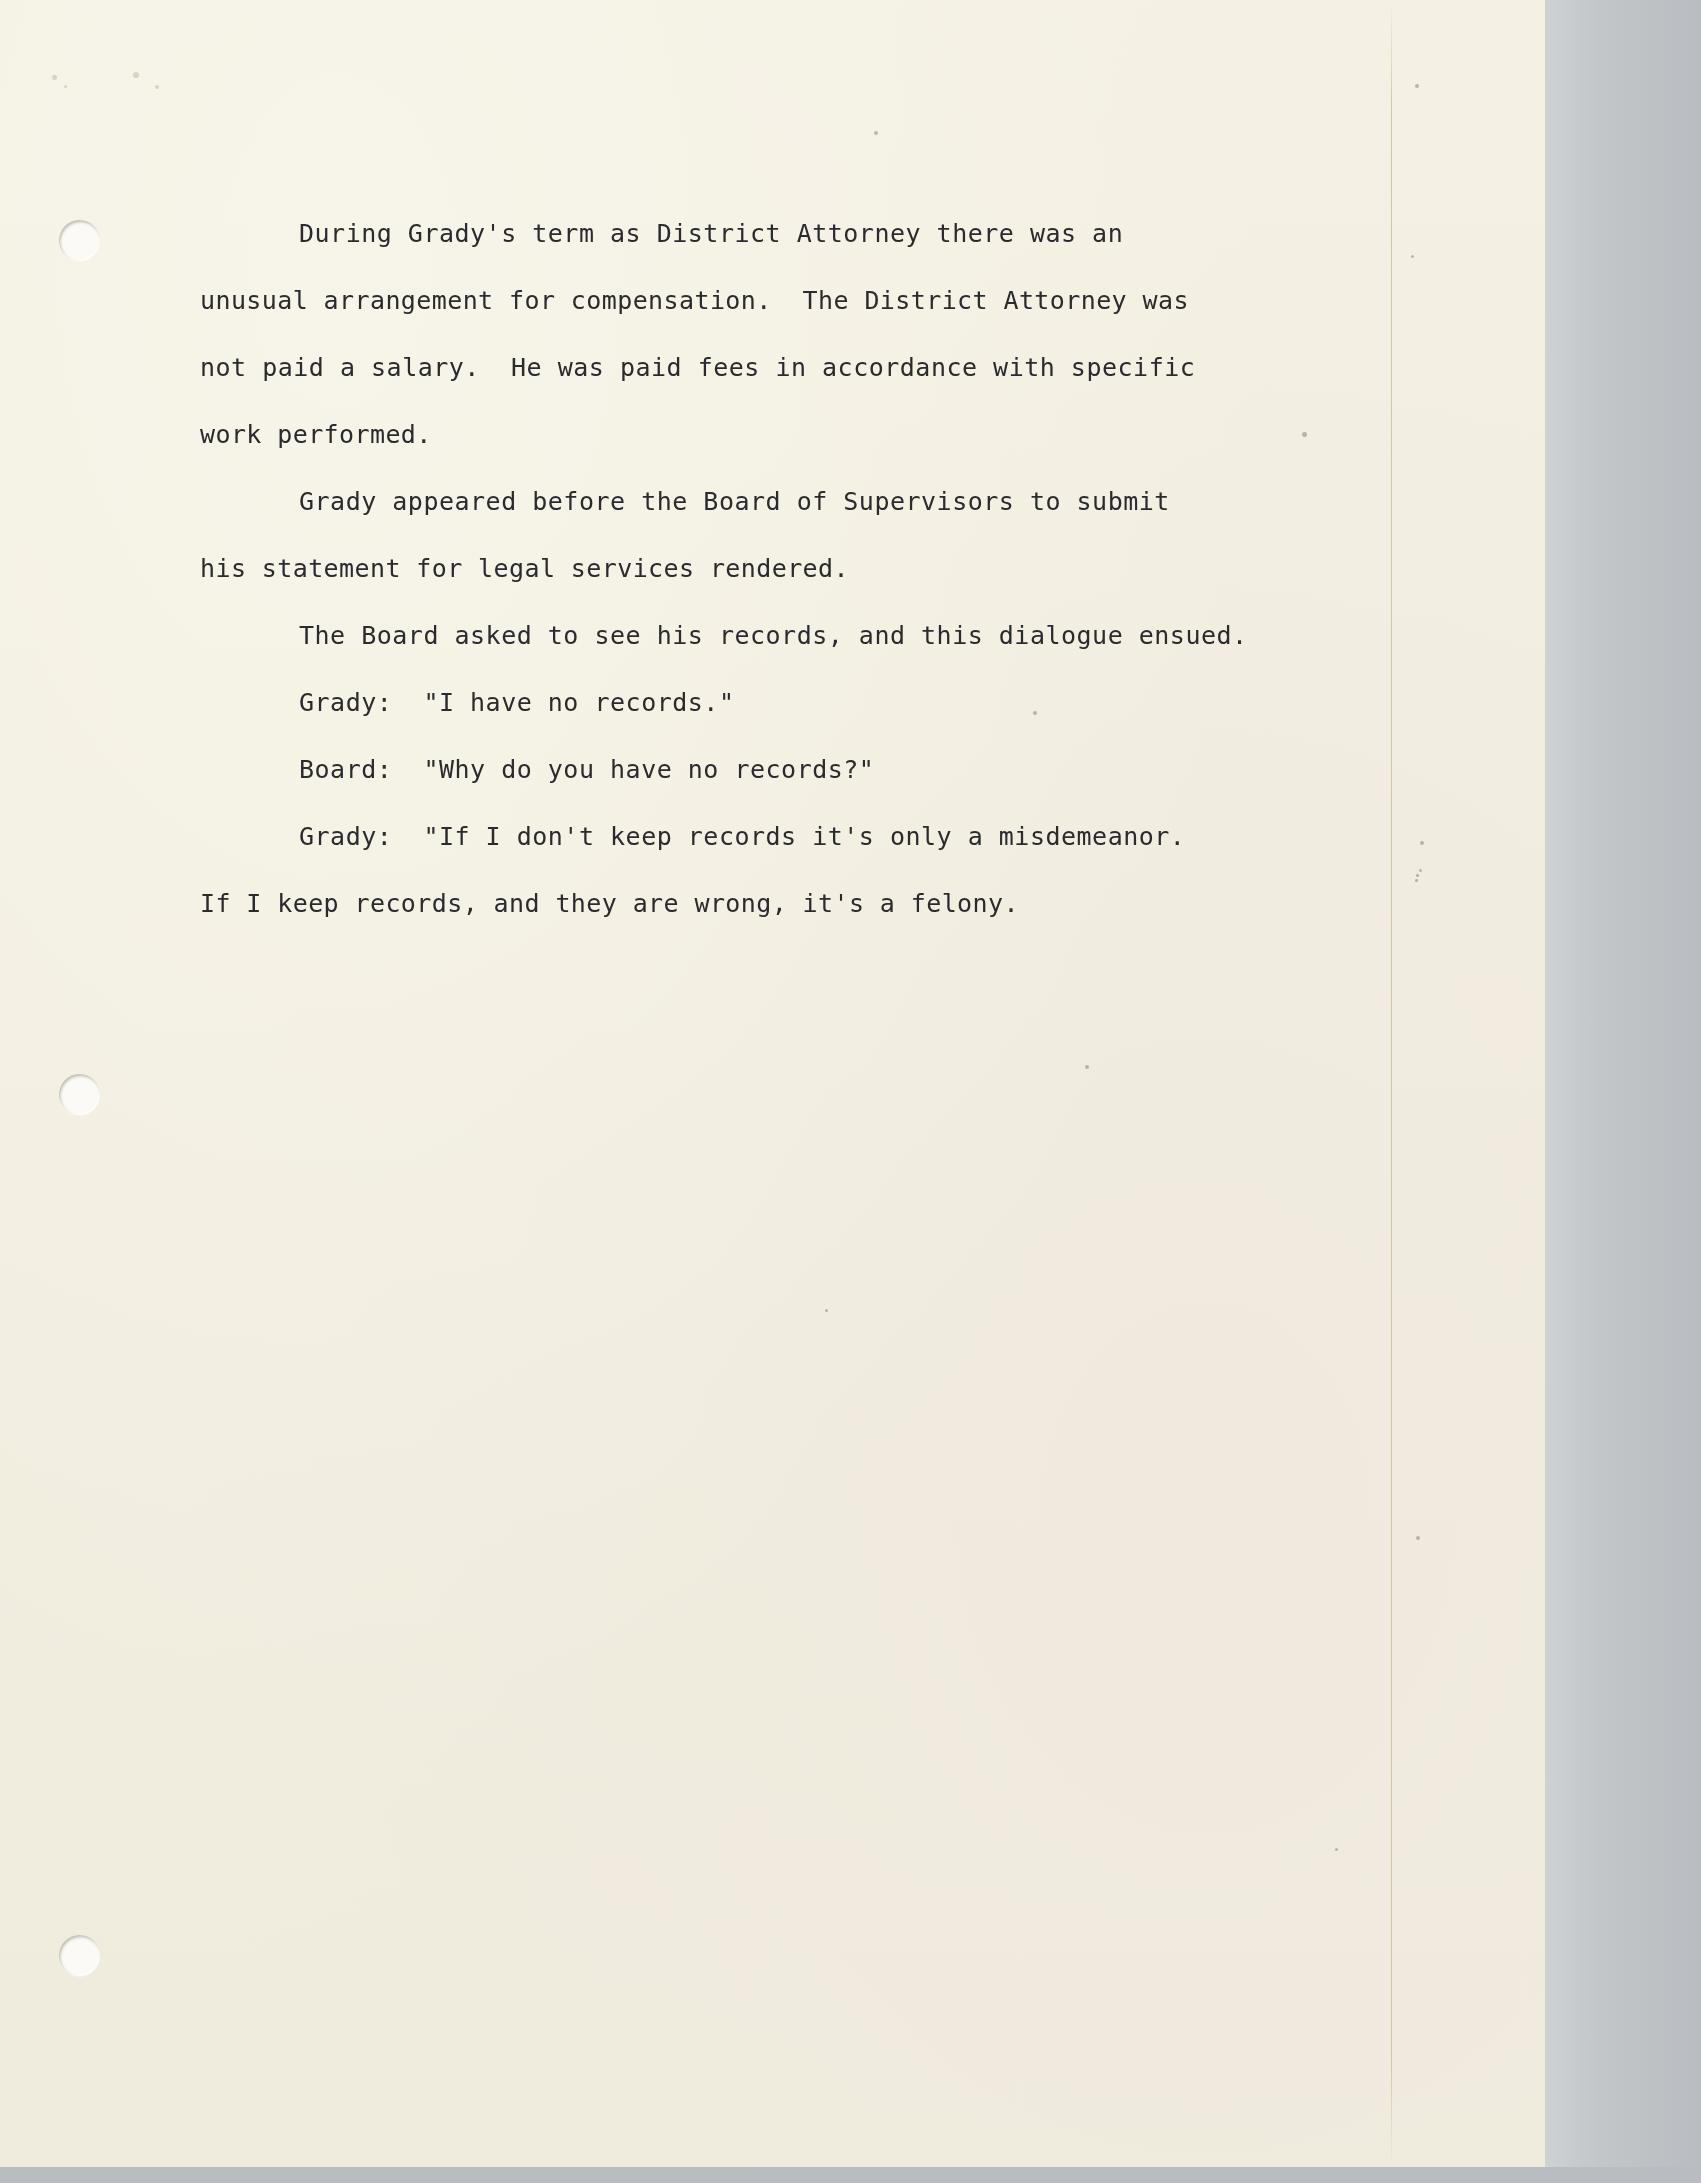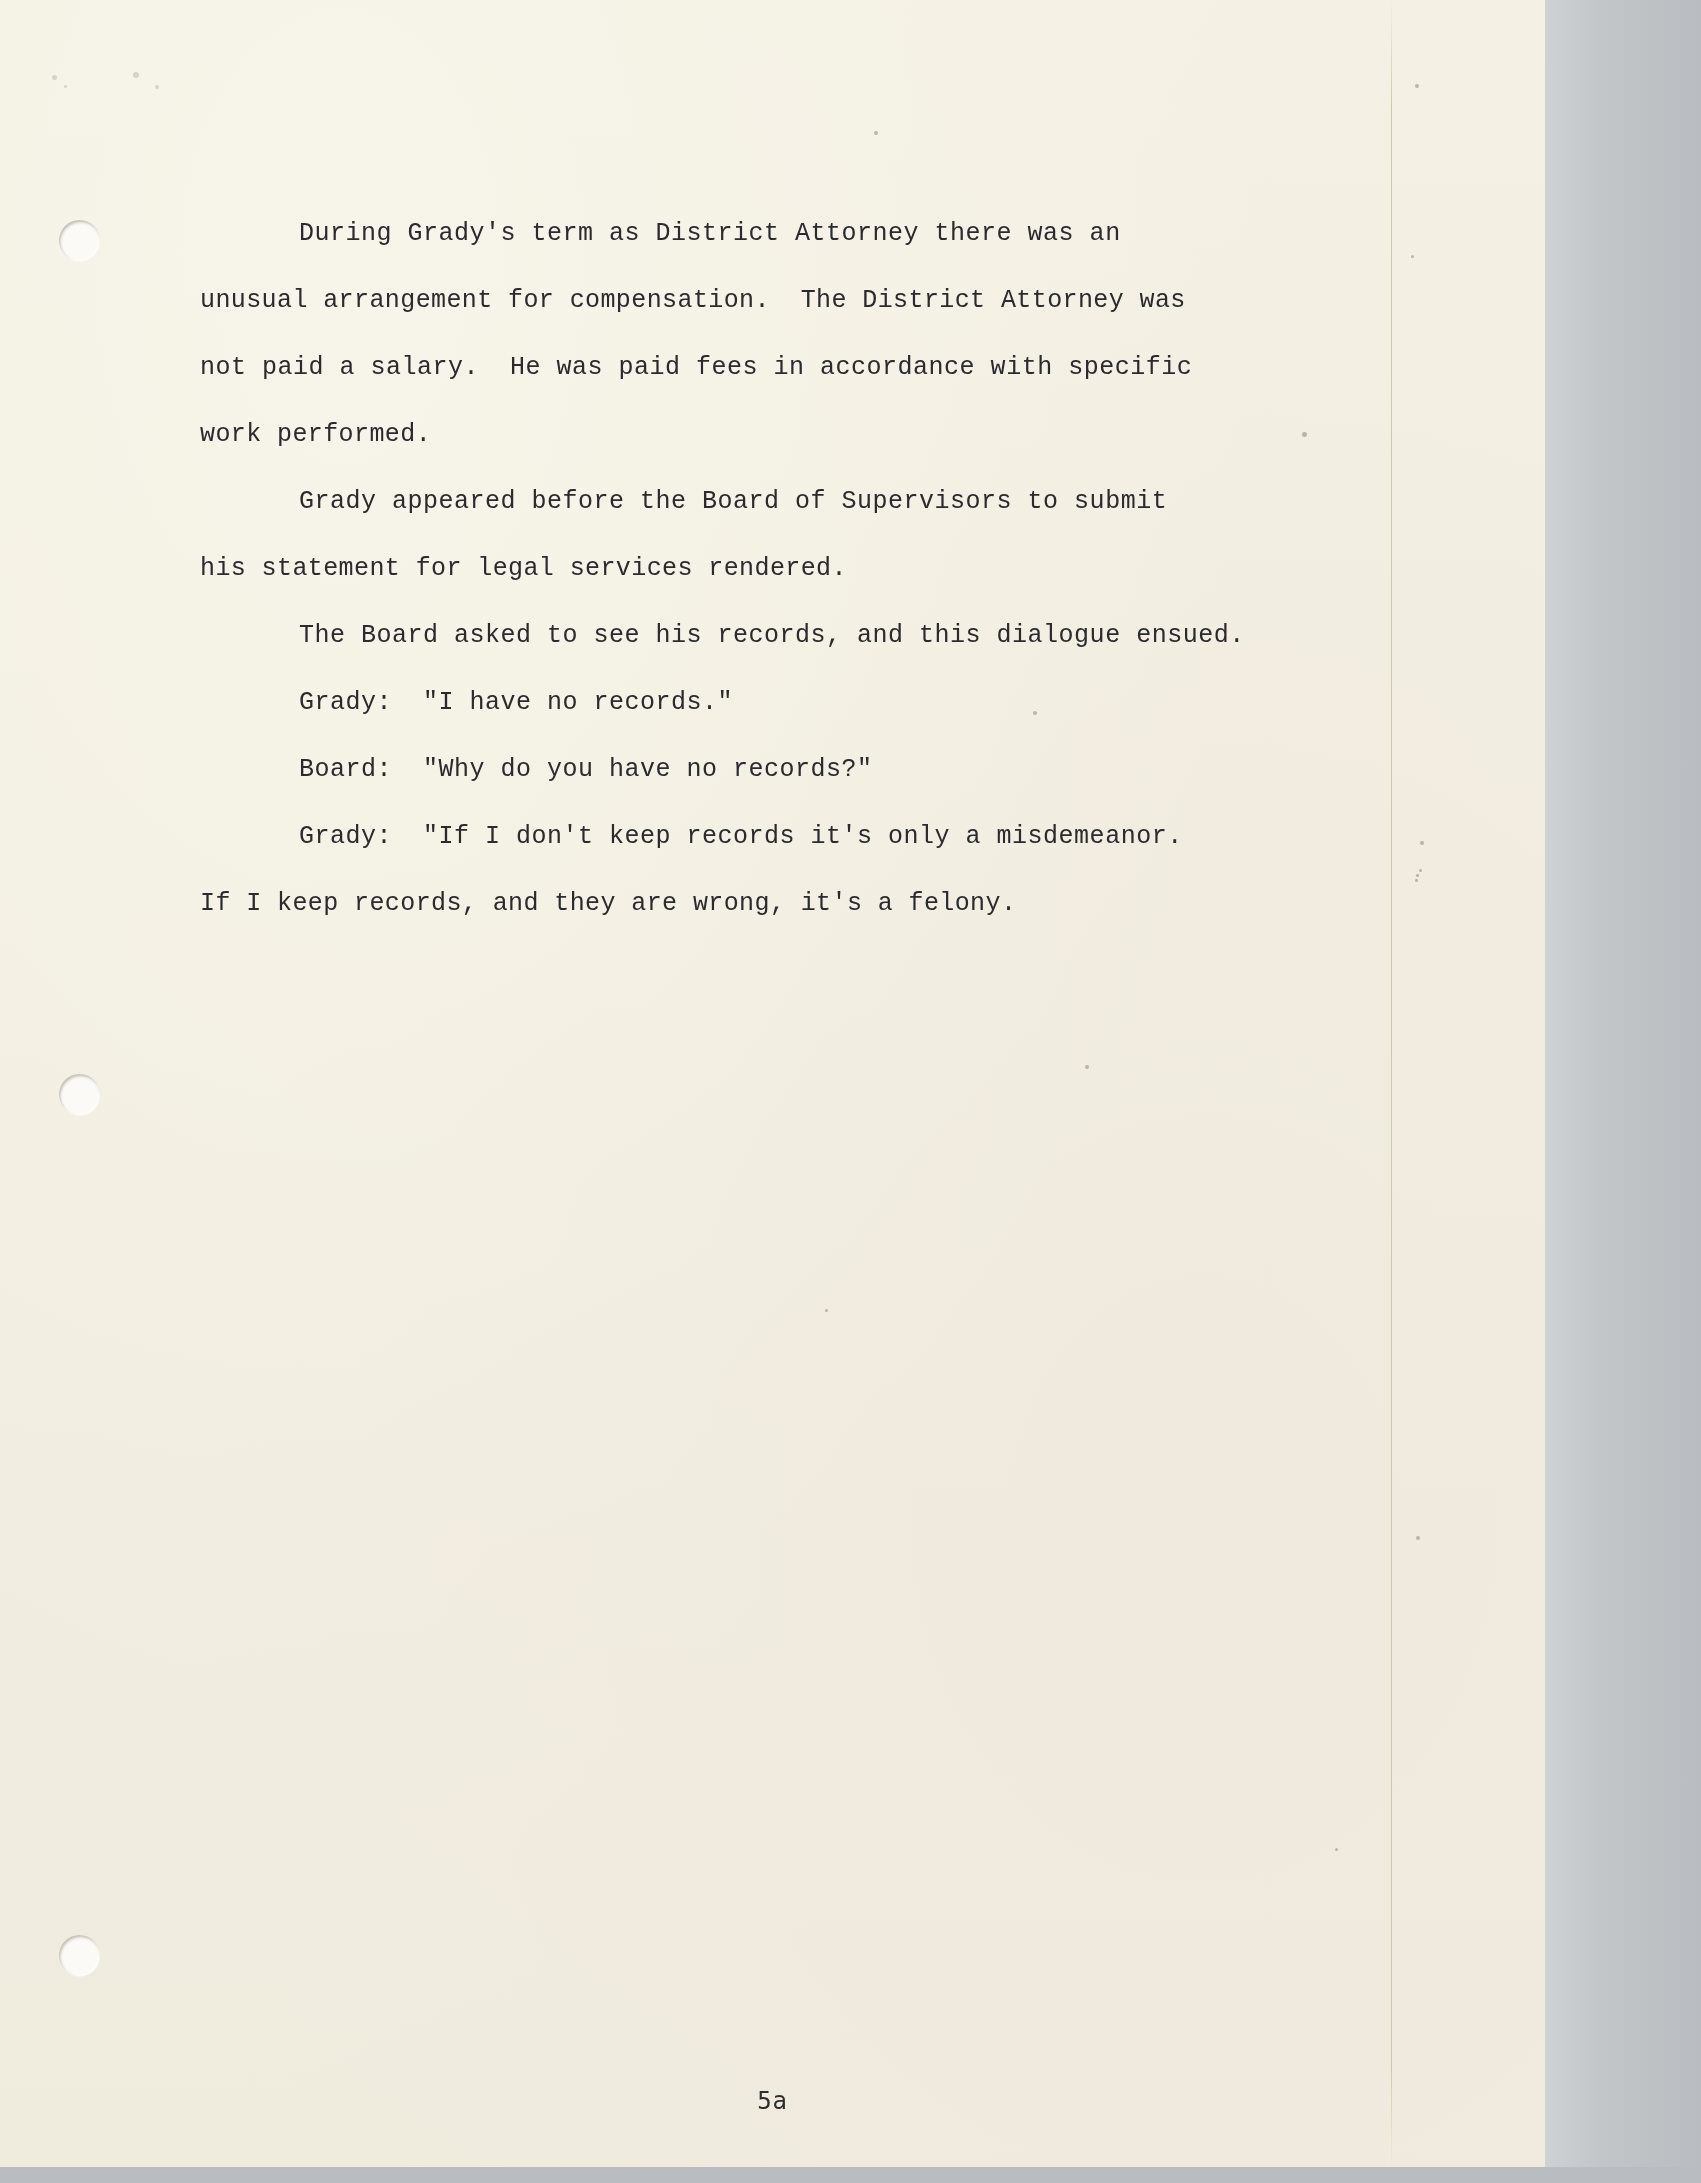--- a/index.html
+++ b/index.html
@@ -87,21 +87,21 @@
     font-family: "DejaVu Sans Mono", monospace;
     font-size: 25px;
     line-height: 67px;
     color: #2b2b2f;
     letter-spacing: 0.4px;
     white-space: pre-wrap;
   }
   .para { margin: 0; }
   .indent { display: inline-block; width: 99px; }
 
-  .line { display: block; font-family: Liberation Mono, monospace; }
+  .line { display: block; }
 
   
   .line:nth-child(odd) { letter-spacing: 0.5px; }
   .line:nth-child(even) { letter-spacing: 0.4px; }
 
   
   .folio {
     position: absolute;
     left: 0;
     top: 2087px;
@@ -145,20 +145,19 @@
   <span class="dust" style="left:825px; top:1309px; width:3.3px; height:3.3px;"></span>
   <span class="dust" style="left:1335px; top:1848px; width:3.3px; height:3.3px;"></span>
   <span class="dust" style="left:1416px; top:874px; width:2.7px; height:2.7px;"></span>
 
   <div class="hole h1"></div>
   <div class="hole h2"></div>
   <div class="hole h3"></div>
 
   <div class="body-text" id="body-text"><p class="para"><span class="line"><span class="indent"></span><span>During Grady's term as District Attorney there was an</span></span><span class="line"><span>unusual arrangement for compensation.  The District Attorney was</span></span><span class="line"><span>not paid a salary.  He was paid fees in accordance with specific</span></span><span class="line"><span>work performed.</span></span></p><p class="para"><span class="line"><span class="indent"></span><span>Grady appeared before the Board of Supervisors to submit</span></span><span class="line"><span>his statement for legal services rendered.</span></span></p><p class="para"><span class="line"><span class="indent"></span><span>The Board asked to see his records, and this dialogue ensued.</span></span></p><p class="para"><span class="line"><span class="indent"></span><span>Grady:  "I have no records."</span></span></p><p class="para"><span class="line"><span class="indent"></span><span>Board:  "Why do you have no records?"</span></span></p><p class="para"><span class="line"><span class="indent"></span><span>Grady:  "If I don't keep records it's only a misdemeanor.</span></span><span class="line"><span>If I keep records, and they are wrong, it's a felony.</span></span></p></div>
 
-  <div class="folio">5a</div>
 
   <div class="vrule"></div>
 </div>
 
 <div class="edge-strip"></div>
 <div class="bottom-shadow"></div>
 
 
 </body></html>

